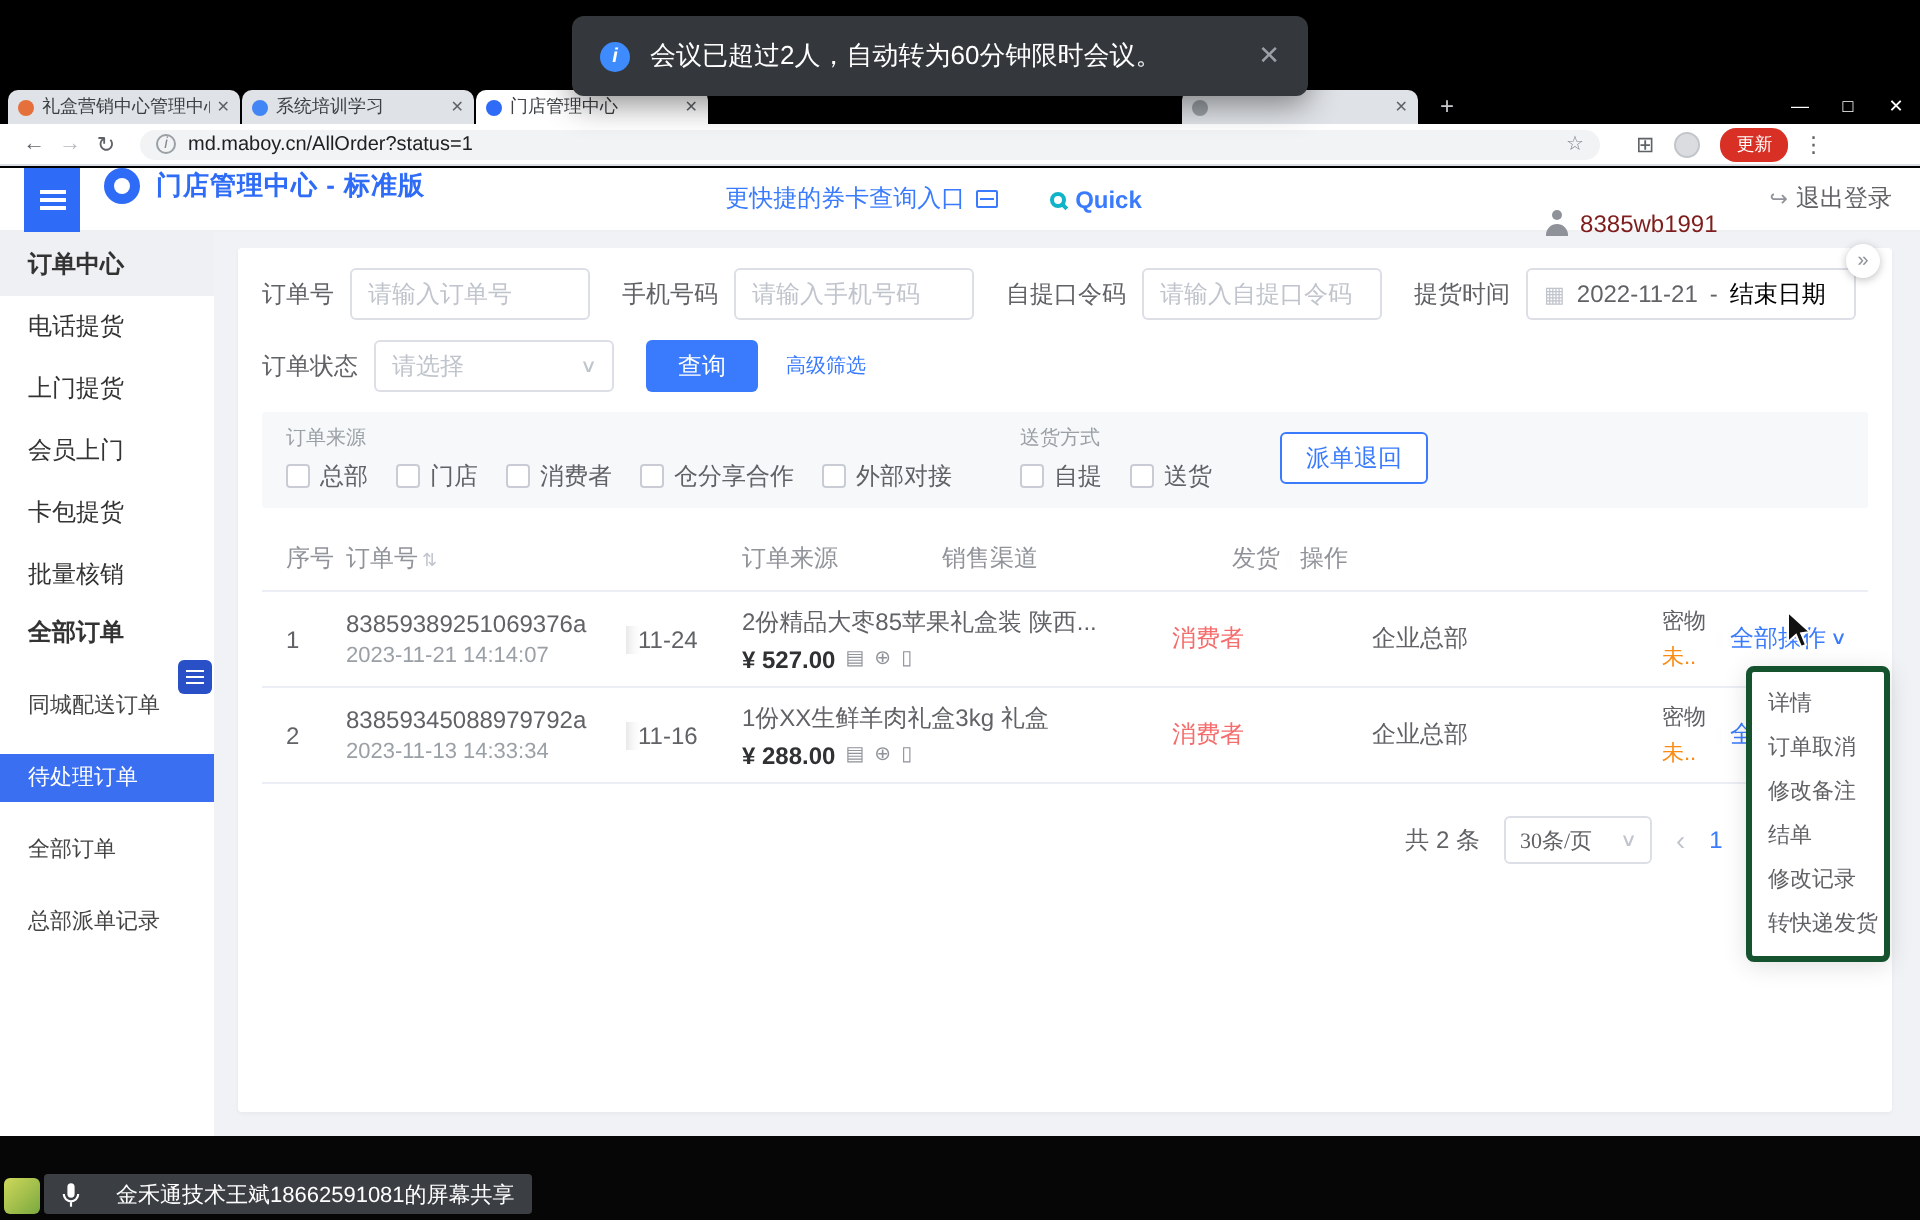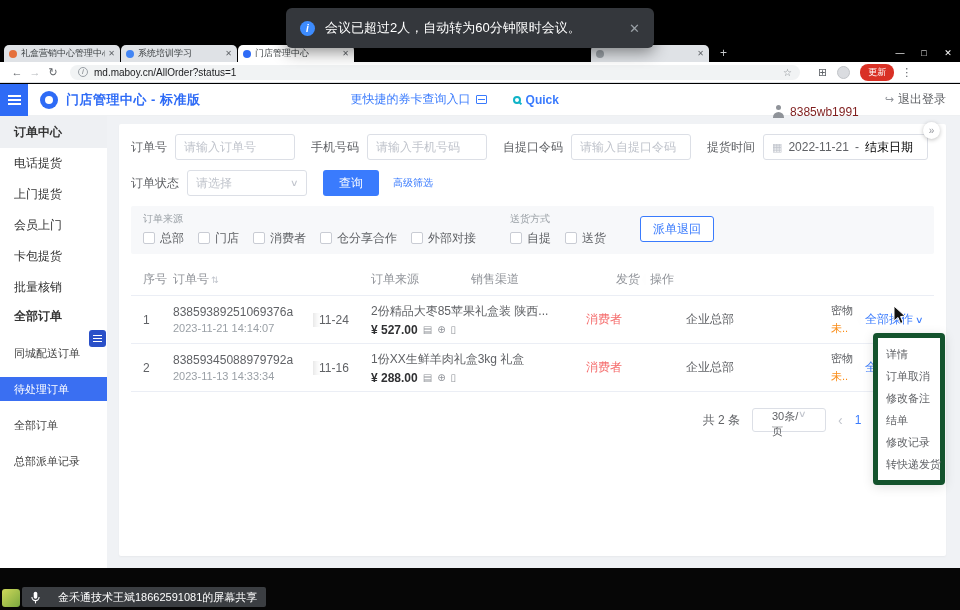--- a/index.html
+++ b/index.html
@@ -29,21 +29,21 @@
   .site-info { font-size:8px; color:#80868b; border:1px solid #9aa0a6; border-radius:50%; width:10px; height:10px; line-height:8px; text-align:center; margin-right:6px; font-style:italic; flex:none; }
   .url-text { font-size:10px; color:#202124; white-space:nowrap; overflow:hidden; flex:1; }
   .url-star { font-size:10px; color:#80868b; margin-left:6px; flex:none; }
   .tb-ic { font-size:11px; color:#5f6368; margin-left:10px; flex:none; }
   .tb-avatar { width:13px; height:13px; border-radius:50%; background:#dadce0; border:1px solid #c2c5c9; margin-left:10px; flex:none; }
   .update-pill { background:#d93025; color:#fff; font-size:9px; border-radius:8px; padding:2px 8px; margin-left:10px; flex:none;text-align:right; }
   .menu-dots { color:#5f6368; margin-left:7px; font-size:11px; flex:none; }
 
   
   .app { position:absolute; top:84px; left:0; width:960px; height:484px; background:#f0f2f5; }
-  .app-header { height:32px; background:#fff; display:flex; align-items:center; border-bottom:1px solid #eef0f2; }
+  .app-header { height:32px; background:#fff; display:flex; border-bottom:1px solid #eef0f2;padding-left:12px; }
   .burger { width:28px; height:32px; background:#2e6bf6; display:flex; align-items:center; justify-content:center; flex:none; }
   .burger i { display:block; width:13px; height:2px; background:#fff; box-shadow:0 -4px 0 #fff, 0 4px 0 #fff; }
   .logo { width:18px; height:18px; border-radius:50%; background:#2e6bf6; margin-left:12px; position:relative; flex:none; }
   .logo::after { content:""; position:absolute; left:5px; top:5px; width:8px; height:8px; border-radius:50%; background:#fff; }
   .app-title { font-size:13px; font-weight:bold; color:#2e6bf6; margin-left:8px; letter-spacing:.5px; white-space:nowrap; }
   .coupon-link { margin-left:150px; display:flex; align-items:center; font-size:12px; color:#3a7bfd; white-space:nowrap; }
   .coupon-card { display:inline-block; width:11px; height:9px; border:1px solid #3a7bfd; border-radius:1px; margin-left:5px; position:relative; }
   .coupon-card::after { content:""; position:absolute; left:1px; top:3px; width:7px; height:1px; background:#3a7bfd; }
   .quick { margin-left:26px; display:flex; align-items:center; font-size:12px; font-weight:bold; color:#3a7bfd; }
   .mag { width:8px; height:8px; border:2px solid #10b3c7; border-radius:50%; position:relative; margin-right:5px; flex:none; }
@@ -103,26 +103,26 @@
   .price-line { display:flex; align-items:center; gap:5px; margin-top:3px; }
   .price { font-weight:bold; color:#303133; }
   .mini-ic { color:#909399; font-size:10px; }
   .source-red { color:#f56c6c; }
   .ship1 { font-size:11px; color:#606266; white-space:nowrap; }
   .ship2 { font-size:11px; color:#fa8c16; white-space:nowrap; margin-top:3px; }
   .action-link { color:#3a7bfd; display:flex; align-items:center; gap:3px; white-space:nowrap; }
   .action-link .caret { color:#3a7bfd; }
 
   .pager { display:flex; align-items:center; justify-content:flex-end; gap:12px; margin-top:16px; padding-right:56px; font-size:12px; color:#606266; }
-  .psize { width:74px; height:24px; border:1px solid #dcdfe6; border-radius:3px; display:flex; align-items:flex-start; justify-content:space-between; padding:0 19px; font-size:11px; color:#606266; }
+  .psize { width:74px; height:24px; border:1px solid #dcdfe6; border-radius:3px; display:flex; align-items:center; justify-content:space-between; padding:0 7px; font-size:11px; color:#606266;font-family:Liberation Serif, serif; }
   .parrow { color:#c0c4cc; font-size:14px; }
   .pnext { color:#606266; font-size:14px; }
   .pnum { color:#3a7bfd; }
 
-  .action-menu { position:absolute; left:873px; top:333px; width:72px; background:#fff; border:5px solid #14532d; border-radius:4px; box-shadow:0 2px 12px rgba(0,0,0,.12); padding:5px 0; z-index:80; }
+  .action-menu { position:absolute; left:873px; top:333px; width:72px; background:#fff; border:3px solid #14532d; border-radius:4px; box-shadow:0 2px 12px rgba(0,0,0,.12); padding:5px 0; z-index:80; }
   .menu-item { height:22px; line-height:22px; padding:0 8px; font-size:11px; color:#606266; white-space:nowrap; }
 
   .toast { position:absolute; left:286px; top:8px; width:368px; height:40px; background:#34373c; border-radius:6px; display:flex; align-items:center; padding:0 14px; z-index:100; box-shadow:0 4px 16px rgba(0,0,0,.45); }
   .toast-ic { width:15px; height:15px; border-radius:50%; background:#3d8bfd; color:#fff; font-size:10px; font-weight:bold; font-style:italic; text-align:center; line-height:15px; flex:none; }
   .toast-text { color:#fff; font-size:13px; margin-left:10px; white-space:nowrap; }
   .toast-close { margin-left:auto; color:#9aa0a6; font-size:13px; padding-left:10px; }
 
   .share { position:absolute; left:0; bottom:0; width:960px; height:42px; background:#060606; }
   .sharer-avatar { position:absolute; left:2px; bottom:3px; width:18px; height:18px; border-radius:3px; background:linear-gradient(135deg,#cfd85a,#7aa83f); }
   .share-pill { position:absolute; left:22px; bottom:3px; height:20px; background:#3b3e42; border-radius:2px; display:flex; align-items:center; padding:0 9px; gap:18px; }

